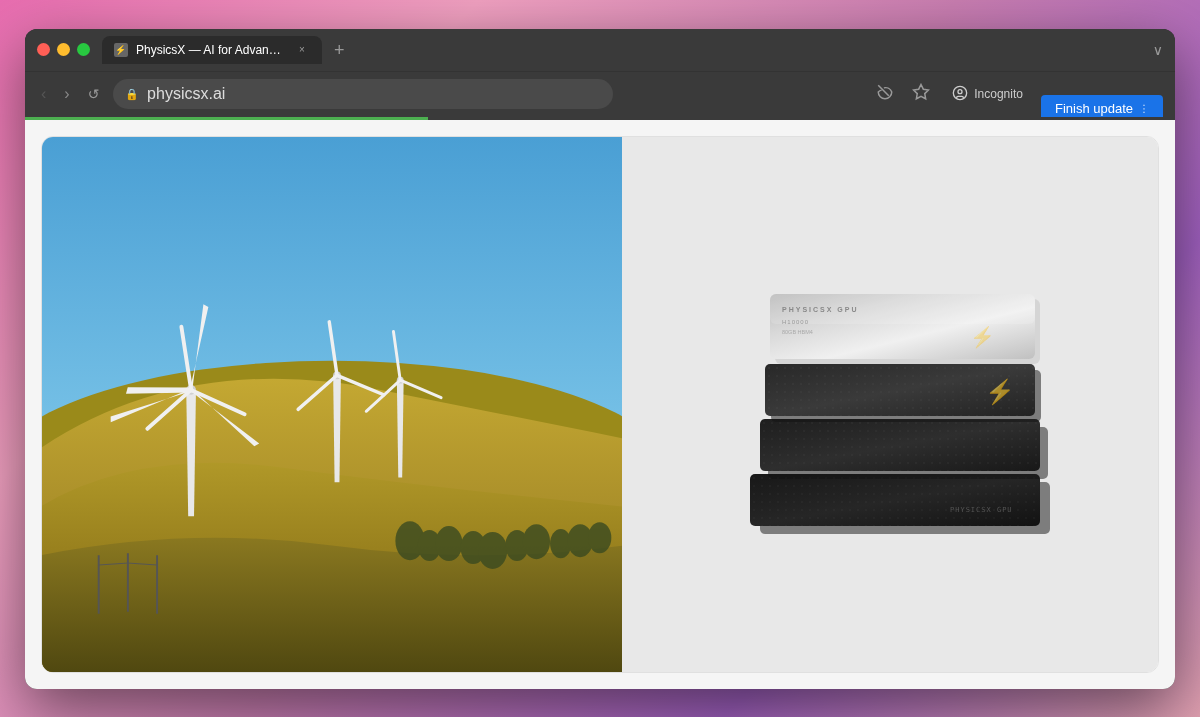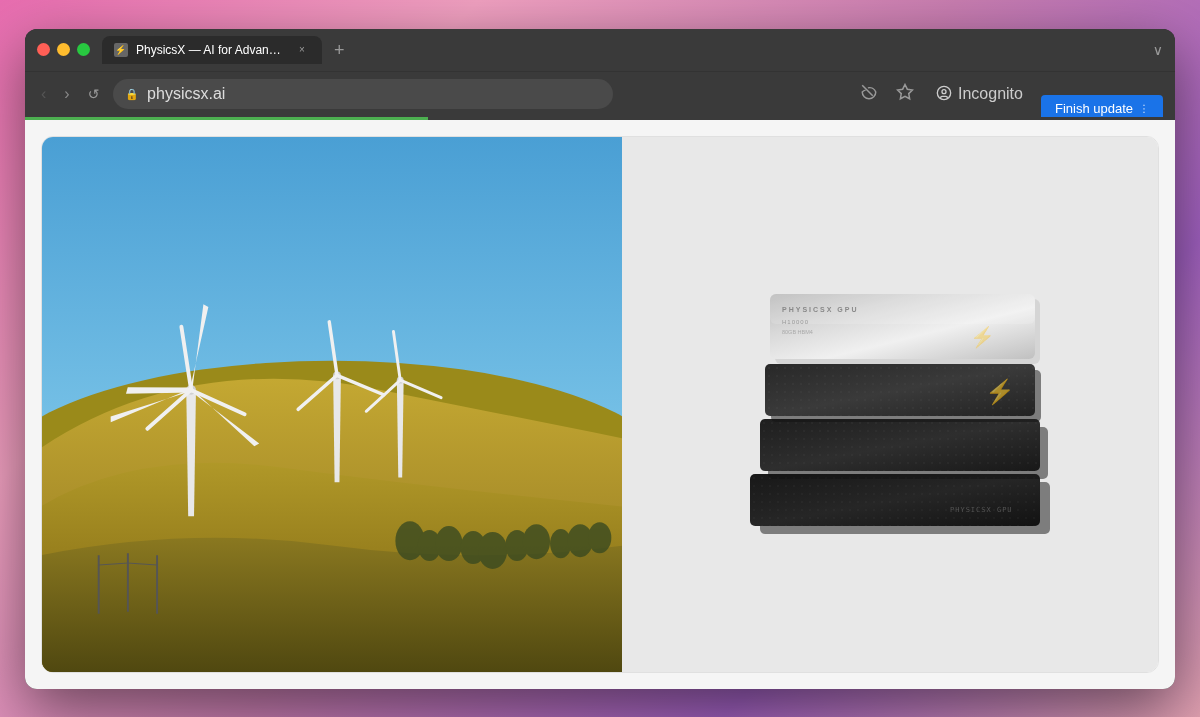--- a/index.html
+++ b/index.html
@@ -197,21 +197,21 @@
       font-size: 16px;
       cursor: pointer;
       padding: 4px;
     }
 
     .incognito-btn {
       display: flex;
       align-items: center;
       gap: 6px;
       color: #ccc;
-      font-size: 16px;
+      font-size: 12px;
       cursor: pointer;
       padding: 4px 8px;
       border-radius: 4px;
     }
 
     .incognito-icon {
       font-size: 14px;
     }
 
     .finish-update-btn {

